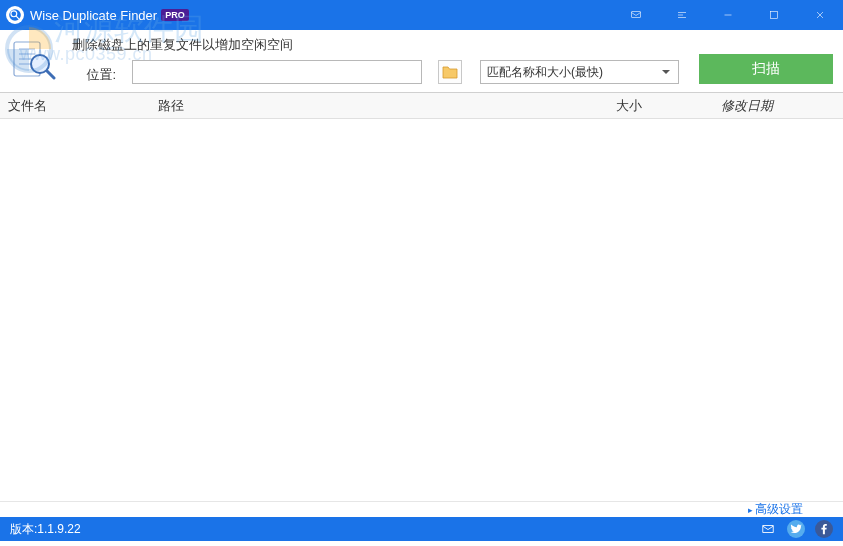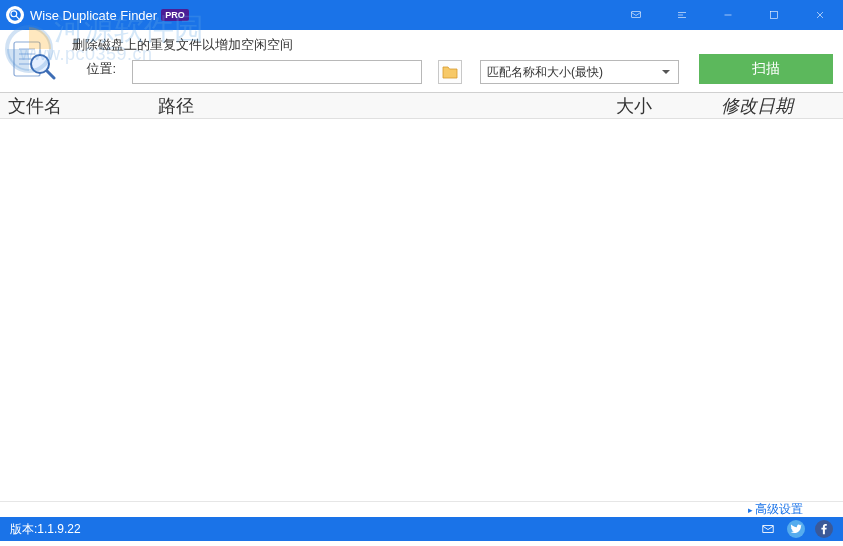--- a/index.html
+++ b/index.html
@@ -81,21 +81,21 @@
       align-items: flex-end;
       gap: 10px;
     }
     .tool-icon {
       width: 52px; height: 48px;
       display:flex; align-items:center; justify-content:center;
       flex-shrink:0;
     }
     .tool-center { flex: 0 0 auto; display:flex; flex-direction:column; gap:4px; }
     .tool-desc { color:#333; font-size:13px; padding-left:4px; margin-bottom:2px;}
-    .loc-row { display:flex; align-items:flex-start; gap:16px; }
+    .loc-row { display:flex; align-items:flex-end; gap:16px; }
     .loc-label { font-size:13px; color:#333; min-width:48px; text-align:right; }
     .loc-input {
       width: 290px; height:24px;
       border:1px solid #b8b8b8;
       background:#fff;
       font-size:12px; padding:0 4px;
     }
     .folder-btn {
       width:24px; height:24px;
       border:1px solid #c8c8c8;
@@ -131,21 +131,21 @@
       cursor:pointer;
       margin-left:10px;
       display:flex; align-items:center; justify-content:center;
     }
 
     .table-header {
       display:flex;
       background:#f8f8f8;
       border-bottom:1px solid #e0e0e0;
       height:26px;
-      font-size:18px;
+      font-size:13px;
       color:#333;
     }
     .th { display:flex; align-items:center; padding:0 8px; border-right:1px solid transparent;}
     .th-filename{ width:150px;}
     .th-path{ flex:1;}
     .th-size{ width:105px;}
     .th-date{ width:130px;font-style:italic;}
 
     .table-body {
       height: 382px;

